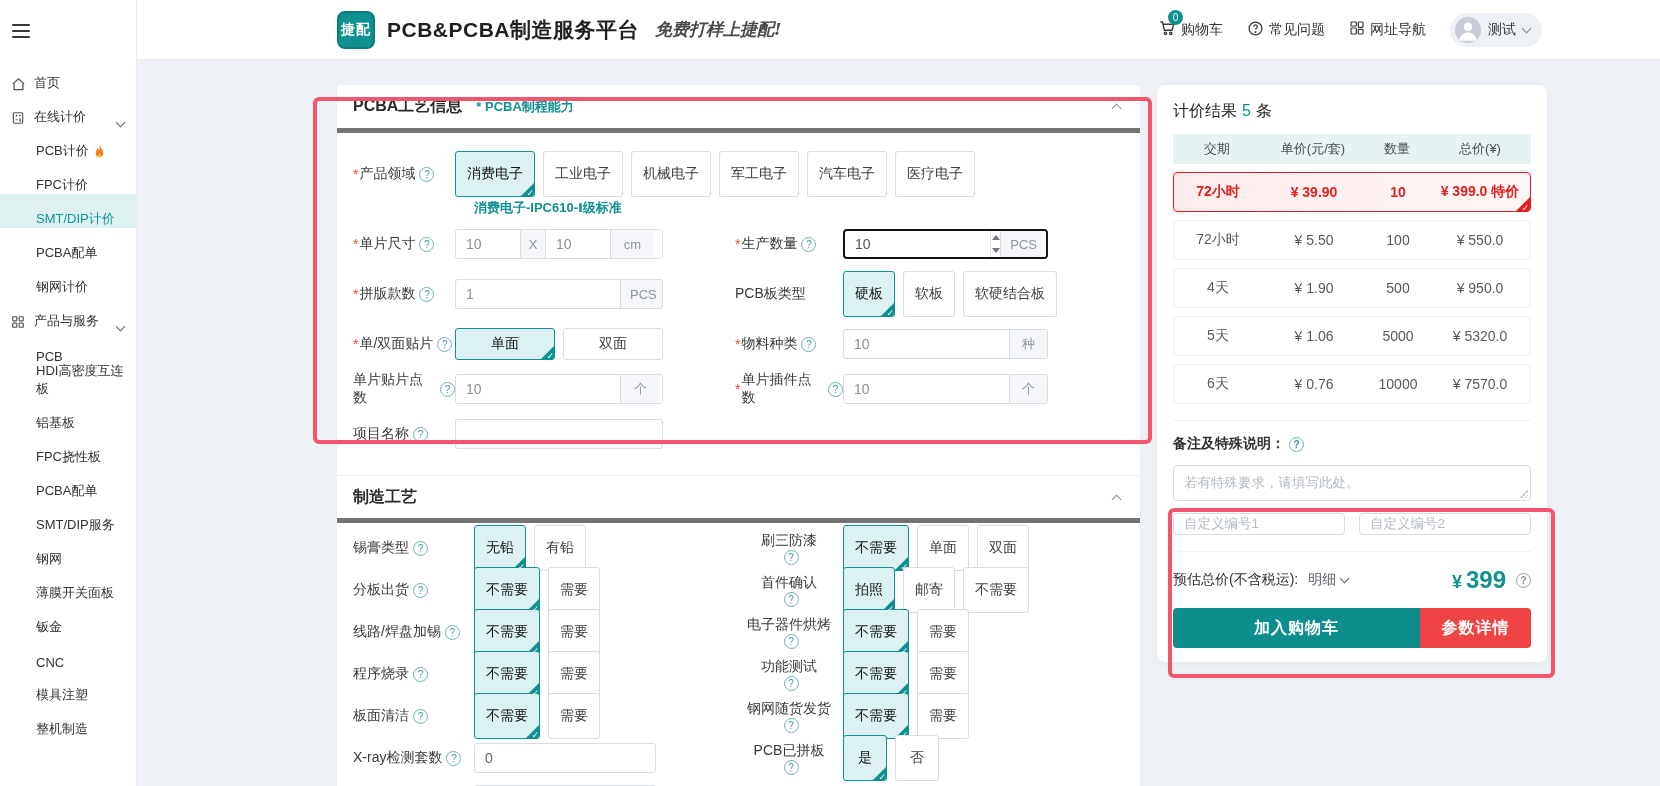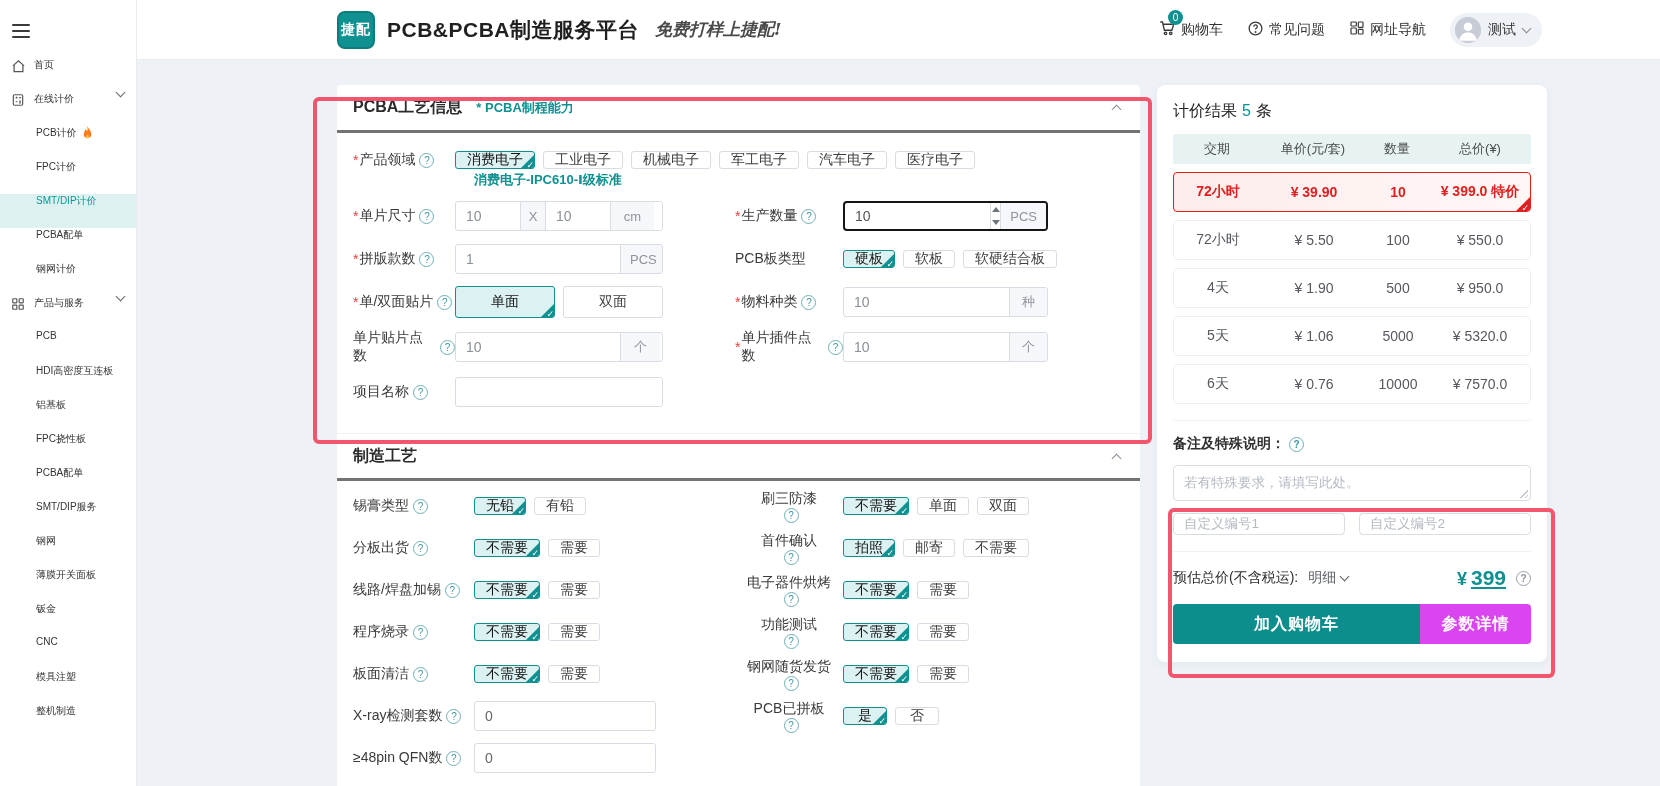--- a/index.html
+++ b/index.html
@@ -5,21 +5,21 @@
   *{margin:0;padding:0;box-sizing:border-box;}
   html,body{width:1660px;height:786px;overflow:hidden;background:#eef2f7;
     font-family:"Liberation Sans","DejaVu Sans",sans-serif;color:#333;}
   .page{position:relative;width:1660px;height:786px;}
 
   
   .sidebar{position:absolute;left:0;top:0;width:137px;height:786px;background:#fff;border-right:1px solid #e9e9ef;z-index:5;}
   .hamburger{width:18px;height:14px;margin:24px 0 0 12px;display:flex;flex-direction:column;justify-content:space-between;cursor:pointer;}
   .hamburger i{display:block;height:2px;background:#3a3a3a;border-radius:1px;}
   .menu{margin-top:20px;}
-  .sitem{display:flex;align-items:flex-start;height:34px;font-size:10px;color:#333;cursor:pointer;padding-left:10px;}
+  .sitem{display:flex;align-items:flex-end;height:34px;font-size:13px;color:#333;cursor:pointer;padding-left:10px;}
   .sitem .ic{width:16px;height:16px;margin-right:8px;display:flex;align-items:center;justify-content:center;color:#555;}
   .sitem .chev{margin-left:auto;margin-right:12px;color:#666;}
   .sitem.sub{padding-left:36px;}
   .sitem.active{background:#def1f1;color:#0f9694;}
   .flame{width:13px;height:15px;margin-left:4px;}
 
   
   .topbar{position:absolute;left:137px;top:0;width:1523px;height:60px;background:#fff;border-bottom:1px solid #ebebf0;display:flex;align-items:center;z-index:4;}
   .brand{display:flex;align-items:center;margin-left:200px;}
   .logo{width:38px;height:38px;border-radius:8px;background:#0e9190;color:#fff;display:flex;align-items:center;justify-content:center;font-size:14px;font-weight:bold;letter-spacing:1px;border:2px solid #0b7d7c;}
@@ -29,33 +29,33 @@
   .top-link{display:flex;align-items:center;gap:5px;font-size:14px;color:#333;cursor:pointer;white-space:nowrap;}
   .cart-wrap{position:relative;}
   .badge{position:absolute;top:-9px;right:-7px;min-width:15px;height:15px;border-radius:8px;background:#0e9190;color:#fff;font-size:10px;display:flex;align-items:center;justify-content:center;padding:0 3px;}
   .user-pill{display:flex;align-items:center;gap:7px;background:#eef1f6;border-radius:18px;padding:4px 12px 4px 5px;cursor:pointer;}
   .avatar{width:26px;height:26px;border-radius:50%;background:#c7ccd6;overflow:hidden;display:flex;align-items:center;justify-content:center;}
   .user-name{font-size:14px;color:#333;}
 
   
   .main{position:absolute;left:137px;top:60px;width:1523px;height:726px;background:#eef2f7;overflow:hidden;}
   .card-main{position:absolute;left:200px;top:25px;width:803px;height:820px;background:#fff;border-radius:4px;}
-  .sec-head{display:flex;align-items:center;height:48px;padding:0 20px 0 16px;border-bottom:3px solid #737373;}
+  .sec-head{display:flex;align-items:center;height:48px;padding:0 20px 0 16px;border-bottom:5px solid #737373;}
   .sec-title{font-size:16px;font-weight:bold;color:#2b2b2b;}
   .sec-link{margin-left:14px;font-size:13px;color:#0e9190;font-weight:bold;cursor:pointer;}
   .sec-chev{margin-left:auto;color:#8a8f99;cursor:pointer;}
   .form{padding:6px 16px 14px;}
   .frow{display:grid;grid-template-columns:102px 280px 108px 1fr;align-items:center;margin:11px 0;min-height:32px;}
   .flabel{display:flex;align-items:center;font-size:14px;color:#3a3a3a;}
   .req::before{content:"*";color:#e84040;margin-right:1px;}
   .q{display:inline-flex;width:15px;height:15px;min-width:15px;border:1px solid #6fb0b6;border-radius:50%;color:#3f98a0;font-size:10px;align-items:center;justify-content:center;margin-left:4px;cursor:pointer;}
   .q::before{content:"?";}
   .ctrl{display:flex;align-items:center;}
 
-  .opt{position:relative;display:inline-flex;align-items:center;justify-content:center;height:18px;padding:0 11px;border:1px solid #d8dce3;border-radius:3px;background:#fff;color:#3f3f3f;font-size:14px;margin-right:8px;cursor:pointer;overflow:hidden;white-space:nowrap;}
+  .opt{position:relative;display:inline-flex;align-items:center;justify-content:center;height:46px;padding:0 11px;border:1px solid #d8dce3;border-radius:3px;background:#fff;color:#3f3f3f;font-size:14px;margin-right:8px;cursor:pointer;overflow:hidden;white-space:nowrap;}
   .opt.sel{border-color:#0e9190;background:#dcf1f1;color:#141414;}
   .opt.sel::after{content:"";position:absolute;right:-1px;bottom:-1px;border-style:solid;border-width:0 0 15px 15px;border-color:transparent transparent #0e9190 transparent;}
   .opt.sel::before{content:"✓";position:absolute;right:0;bottom:-2px;color:#fff;font-size:9px;font-weight:bold;z-index:2;}
   .opt.big{width:100px;height:32px;}
 
   .inpgrp{display:inline-flex;align-items:stretch;height:30px;border:1px solid #d8dce3;border-radius:3px;background:#fff;overflow:hidden;}
   .inpgrp input{border:none;outline:none;padding:0 10px;font-size:14px;color:#8a9099;width:100%;background:transparent;}
   .unit{display:flex;align-items:center;justify-content:center;background:#f5f7fa;border-left:1px solid #d8dce3;color:#8f949c;font-size:13px;padding:0 9px;white-space:nowrap;}
   .xsep{display:flex;align-items:center;justify-content:center;background:#f5f7fa;border-left:1px solid #d8dce3;border-right:1px solid #d8dce3;color:#8f949c;font-size:13px;width:26px;}
   .focused{border:2px solid #141414;border-radius:4px;}
@@ -89,26 +89,26 @@
   .placeholder{color:#b4bac3;font-size:13.5px;}
   .grip{position:absolute;right:2px;bottom:2px;width:9px;height:9px;background:
     linear-gradient(135deg,transparent 0 55%,#c0c4cc 55% 63%,transparent 63% 78%,#c0c4cc 78% 86%,transparent 86%);}
   .custom-row{display:grid;grid-template-columns:1fr 1fr;gap:14px;margin-top:12px;}
   .custom-row .ci{height:22px;border:1px solid #d8dce3;border-radius:4px;display:flex;align-items:center;padding:0 10px;}
   .total-row{display:flex;align-items:center;margin-top:4px;}
   .t-label{font-size:14px;color:#2e2e2e;}
   .t-detail{display:flex;align-items:center;gap:5px;margin-left:10px;font-size:14px;color:#5a5e66;cursor:pointer;}
   .t-price{margin-left:auto;display:flex;align-items:baseline;gap:4px;color:#0e9190;font-weight:bold;}
   .t-cur{font-size:18px;}
-  .t-val{font-size:21px;text-decoration:underline;}
+  .t-val{font-size:24px;}
   .t-q{margin-left:6px;align-self:center;border-color:#9aa0a8;color:#8a9099;}
   .btn-row{display:grid;grid-template-columns:69% 31%;margin-top:14px;height:40px;}
   .btn{display:flex;align-items:center;justify-content:center;color:#fff;font-size:16px;font-weight:bold;cursor:pointer;letter-spacing:1px;}
   .btn.add{background:#0e8d8d;border-radius:4px 0 0 4px;}
-  .btn.params{background:#d946ef;border-radius:0 4px 4px 0;}
+  .btn.params{background:#ef4444;border-radius:0 4px 4px 0;}
 
   
   .anno{position:absolute;border:4px solid #f2566c;border-radius:6px;z-index:20;pointer-events:none;}
   .anno1{left:313px;top:97px;width:839px;height:347px;}
   .anno2{left:1168px;top:508px;width:387px;height:170px;}
 
   .chev{display:inline-block;width:7px;height:7px;border-right:1.6px solid currentColor;border-bottom:1.6px solid currentColor;}
   .chev.down{transform:rotate(45deg);margin-top:-3px;}
   .chev.up{transform:rotate(-135deg);margin-top:4px;}
 </style>

